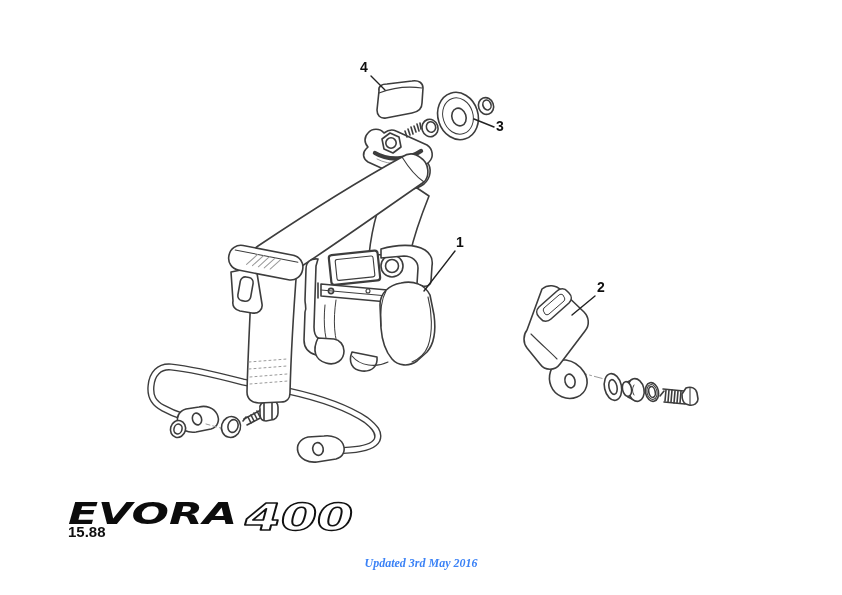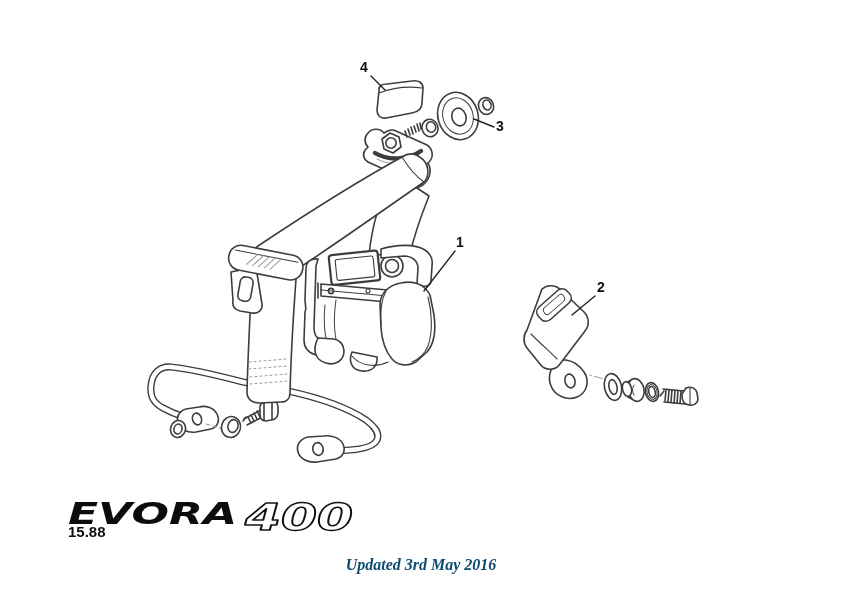--- a/index.html
+++ b/index.html
@@ -12,21 +12,21 @@
   .callout{
     position:absolute;transform:translate(-50%,-50%);
     font-weight:bold;font-size:14px;color:#0f0f0f;letter-spacing:0;
     font-family:"Liberation Sans","DejaVu Sans",sans-serif;
   }
   .section-code{
     position:absolute;left:68px;top:523px;font-size:15px;font-weight:bold;color:#0f0f0f;
   }
   .footer-note{
     position:absolute;left:0;right:0;top:556px;text-align:center;
-    font-size:16px;font-weight:bold;font-style:italic;color:#0c4a6e;
+    font-size:12px;font-weight:bold;font-style:italic;color:#3b82f6;
     font-family:"Liberation Serif","DejaVu Serif",serif;
   }
 </style>
 </head>
 <body>
 
 <div class="page">
 
   <svg class="diagram" width="842" height="595" viewBox="0 0 842 595" fill="none" stroke="#3d3d3d" stroke-width="1.6" stroke-linecap="round" stroke-linejoin="round">
 

